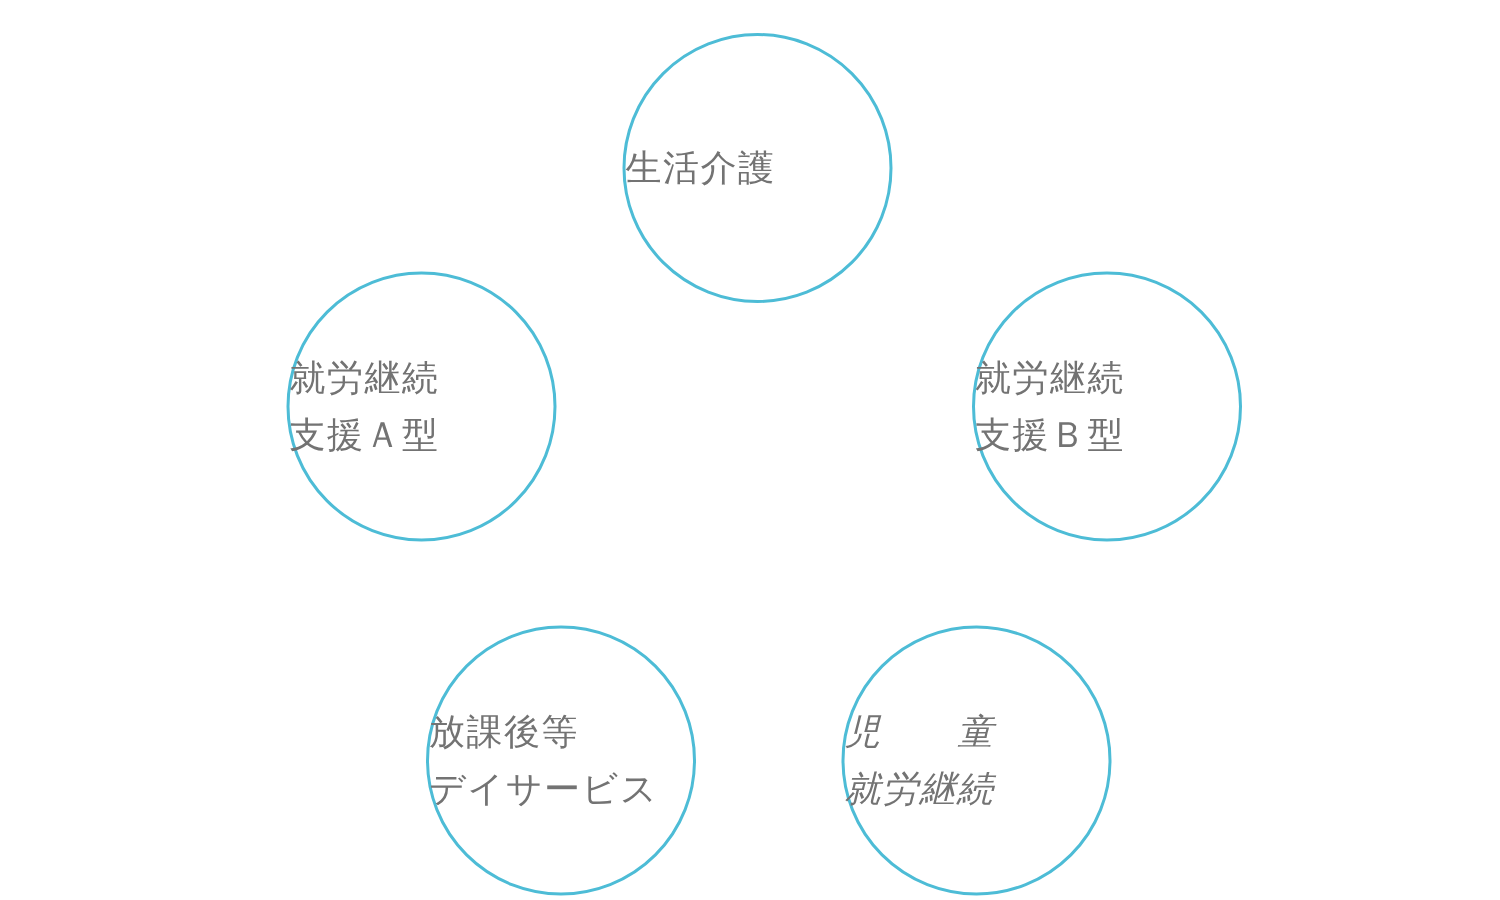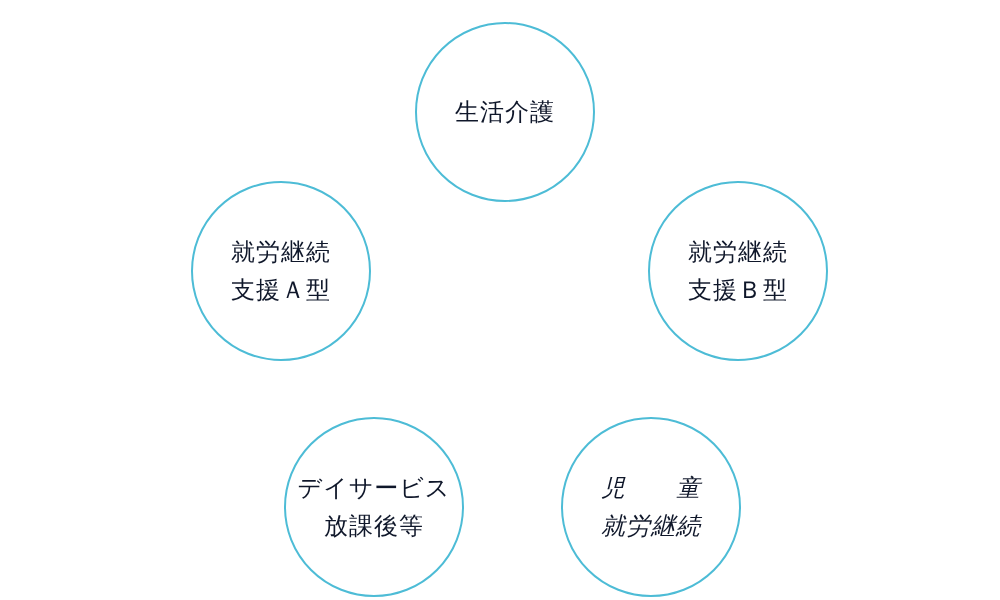--- a/index.html
+++ b/index.html
@@ -1,37 +1,37 @@
 <!DOCTYPE html>
 <html><head>
 <meta charset="utf-8">
 <style>
   html,body{margin:0;padding:0;background:#ffffff;}
   body{width:1000px;height:600px;position:relative;overflow:hidden;font-family:"DejaVu Sans","Liberation Sans",sans-serif;}
-  .circle{position:absolute;width:176px;height:176px;border:2px solid #4dbcd6;border-radius:50%;display:flex;flex-direction:column;align-items:center;justify-content:center;color:#0f172a;font-size:24px;line-height:38px;letter-spacing:1px;text-align:center;box-sizing:content-box;}
+  .circle{position:absolute;width:176px;height:176px;border:2px solid #4dbcd6;border-radius:50%;display:flex;flex-direction:column;align-items:flex-start;justify-content:center;color:#737373;font-size:24px;line-height:38px;letter-spacing:1px;text-align:center;box-sizing:content-box;}
   .line{white-space:pre;}
 </style>
 </head>
 <body>
 
 <div class="circle" style="left:415px;top:22px;">
   <span class="line">生活介護</span>
 </div>
 
 <div class="circle" style="left:191px;top:181px;">
   <span class="line">就労継続</span>
   <span class="line">支援Ａ型</span>
 </div>
 
 <div class="circle" style="left:648px;top:181px;">
   <span class="line">就労継続</span>
   <span class="line">支援Ｂ型</span>
 </div>
 
 <div class="circle" style="left:284px;top:417px;">
+  <span class="line">放課後等</span>
   <span class="line">デイサービス</span>
-  <span class="line">放課後等</span>
 </div>
 
 <div class="circle" style="left:561px;top:417px;font-style:italic;">
   <span class="line">児　　童</span>
   <span class="line">就労継続</span>
 </div>
 
 </body></html>

